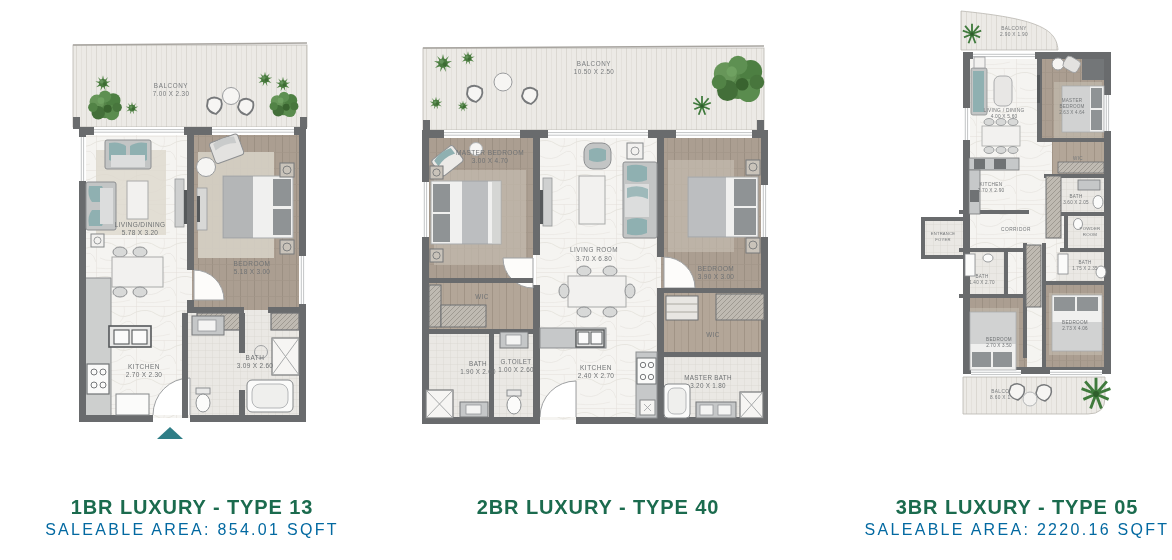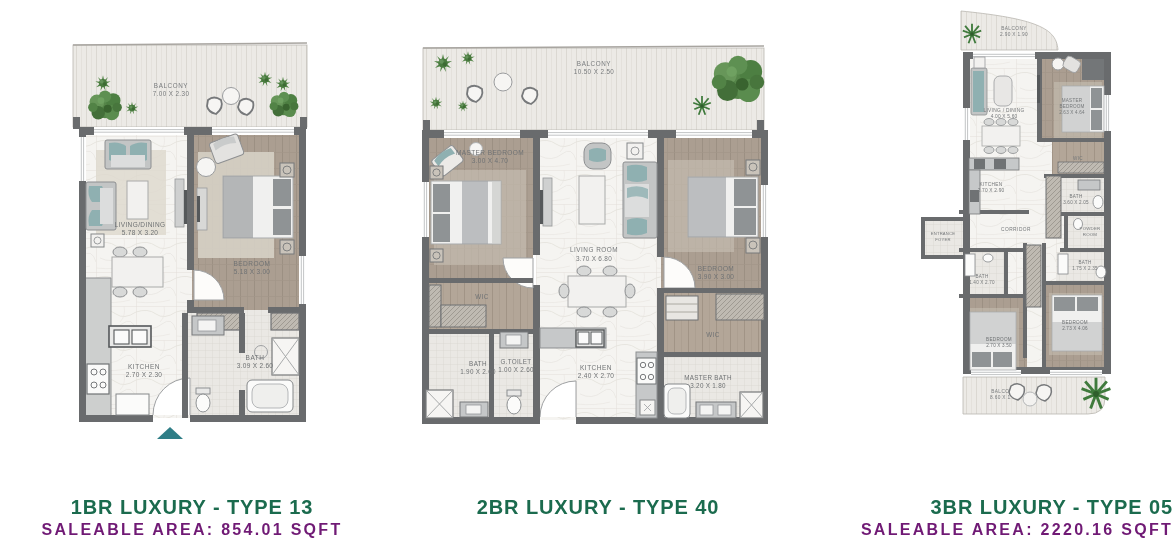--- a/index.html
+++ b/index.html
@@ -1,20 +1,20 @@
 <!DOCTYPE html>
 <html><head>
 <meta charset="utf-8">
 <style>
   html,body{margin:0;padding:0;background:#ffffff;}
   .page{position:relative;width:1172px;height:560px;background:#ffffff;font-family:"Liberation Sans",sans-serif;overflow:hidden;margin-left:16px;}
   svg{position:absolute;top:0;left:0;}
   .cap{position:absolute;text-align:center;font-family:"Liberation Sans",sans-serif;}
   .t1{color:#1b6b4e;font-weight:bold;font-size:20px;letter-spacing:0.9px;}
-  .t2{color:#701a75;font-size:16px;letter-spacing:2.3px;margin-top:2px;font-weight:bold;}
+  .t2{color:#0369a1;font-size:16px;letter-spacing:2.3px;margin-top:2px;}
 </style>
 </head>
 <body>
 <div class="page">
 <svg width="1172" height="560" viewBox="0 0 1172 560">
 <defs>
   <pattern id="balc" width="10" height="12" patternUnits="userSpaceOnUse">
     <rect width="10" height="12" fill="#eceae6"></rect>
     <rect x="0" y="0" width="1" height="12" fill="#dbd8d2"></rect>
     <rect x="5" y="0" width="0.8" height="12" fill="#e2dfda"></rect>
@@ -732,17 +732,17 @@
 
 <div class="cap" style="left:176px;top:496px;transform:translateX(-50%);white-space:nowrap;">
   <div class="t1">1BR LUXURY - TYPE 13</div>
   <div class="t2">SALEABLE AREA: 854.01 SQFT</div>
 </div>
 
 <div class="cap" style="left:582px;top:496px;transform:translateX(-50%);white-space:nowrap;">
   <div class="t1">2BR LUXURY - TYPE 40</div>
 </div>
 
-<div class="cap" style="left:1001px;top:496px;transform:translateX(-50%);white-space:nowrap;text-align:right;">
+<div class="cap" style="left:1001px;top:496px;transform:translateX(-50%);white-space:nowrap;">
   <div class="t1">3BR LUXURY - TYPE 05</div>
   <div class="t2">SALEABLE AREA: 2220.16 SQFT</div>
 </div>
 </div>
 
 </body></html>

